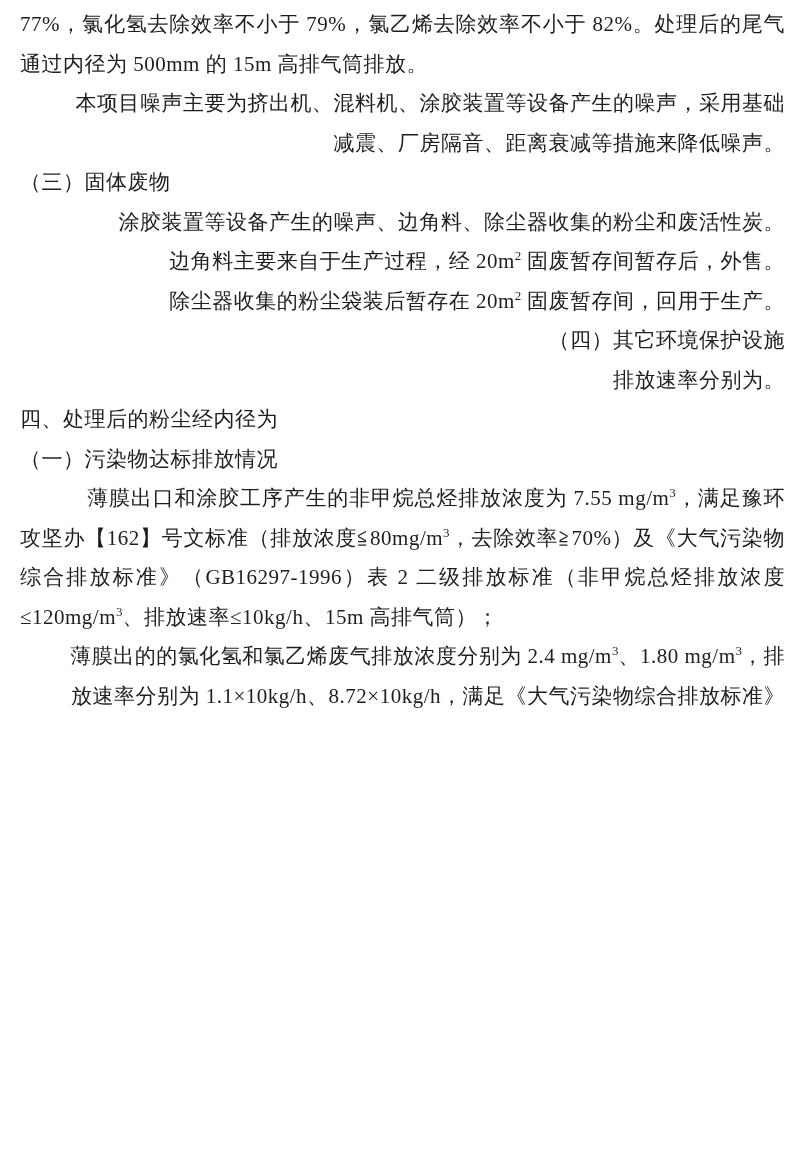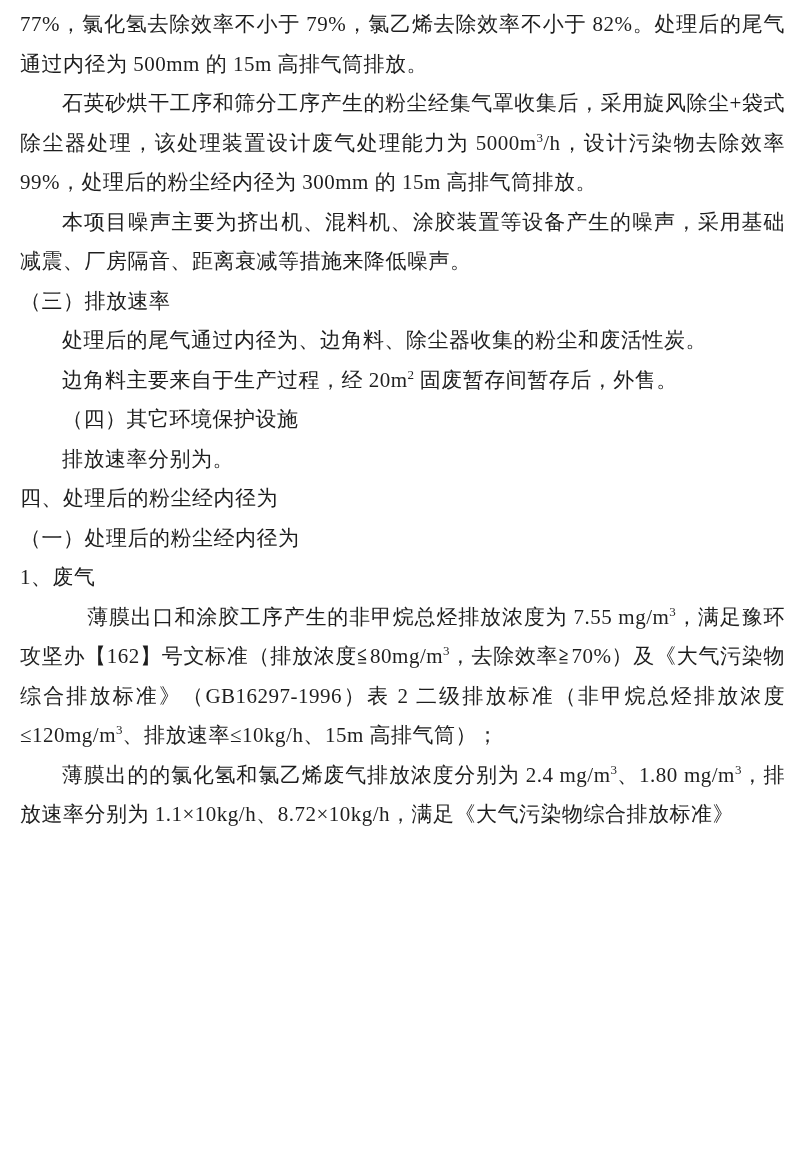--- a/index.html
+++ b/index.html
@@ -29,59 +29,58 @@
     text-align: justify;
     text-justify: inter-ideograph;
     letter-spacing: 0.5px;
   }
 
   .heading {
     text-align: left;
   }
 
   .indent-0 { text-indent: 0; }
-  .indent-2 { text-indent: 2em; }
+  .indent-2 { text-indent: 2em; text-align: right; }
   .indent-wide { text-indent: 3.2em; }
 
   sup {
     font-size: 0.62em;
     line-height: 0;
     vertical-align: super;
     letter-spacing: 0;
   }
 </style>
 </head>
 <body>
 
 <div class="page">
 
   <p class="para indent-0">77%，氯化氢去除效率不小于 79%，氯乙烯去除效率不小于 82%。处理后的尾气通过内径为 500mm 的 15m 高排气筒排放。</p>
 
-  <p class="para indent-2">石英砂烘干工序和筛分工序产生的粉尘经集气罩收集后，采用旋风除尘+袋式除尘器处理，该处理装置设计废气处理能力为 5000m<sup>3</sup>/h，设计污染物去除效率 99%，处理后的粉尘经内径为 300mm 的 15m 高排气筒排放。</p>
 
 
 
   <p class="para indent-2">本项目噪声主要为挤出机、混料机、涂胶装置等设备产生的噪声，采用基础减震、厂房隔音、距离衰减等措施来降低噪声。</p>
 
-  <p class="para heading indent-0">（三）排放速率</p>
+  <p class="para heading indent-0">（三）固体废物</p>
 
-  <p class="para indent-2">处理后的尾气通过内径为、边角料、除尘器收集的粉尘和废活性炭。</p>
+  <p class="para indent-2">涂胶装置等设备产生的噪声、边角料、除尘器收集的粉尘和废活性炭。</p>
 
 
   <p class="para indent-2">边角料主要来自于生产过程，经 20m<sup>2</sup> 固废暂存间暂存后，外售。</p>
 
+  <p class="para indent-2">除尘器收集的粉尘袋装后暂存在 20m<sup>2</sup> 固废暂存间，回用于生产。</p>
 
 
   <p class="para heading indent-2">（四）其它环境保护设施</p>
 
   <p class="para indent-2">排放速率分别为。</p>
 
   <p class="para heading indent-0">四、处理后的粉尘经内径为</p>
 
-  <p class="para heading indent-0">（一）处理后的粉尘经内径为</p>
+  <p class="para heading indent-0">（一）污染物达标排放情况</p>
 
-  <p class="para heading indent-0">1、废气</p>
 
   <p class="para indent-wide">薄膜出口和涂胶工序产生的非甲烷总烃排放浓度为 7.55 mg/m<sup>3</sup>，满足豫环攻坚办【162】号文标准（排放浓度≦80mg/m<sup>3</sup>，去除效率≧70%）及《大气污染物综合排放标准》（GB16297-1996）表 2 二级排放标准（非甲烷总烃排放浓度≤120mg/m<sup>3</sup>、排放速率≤10kg/h、15m 高排气筒）；</p>
 
   <p class="para indent-2">薄膜出的的氯化氢和氯乙烯废气排放浓度分别为 2.4 mg/m<sup>3</sup>、1.80 mg/m<sup>3</sup>，排放速率分别为 1.1×10kg/h、8.72×10kg/h，满足《大气污染物综合排放标准》</p>
 
 </div>
 
 </body></html>

